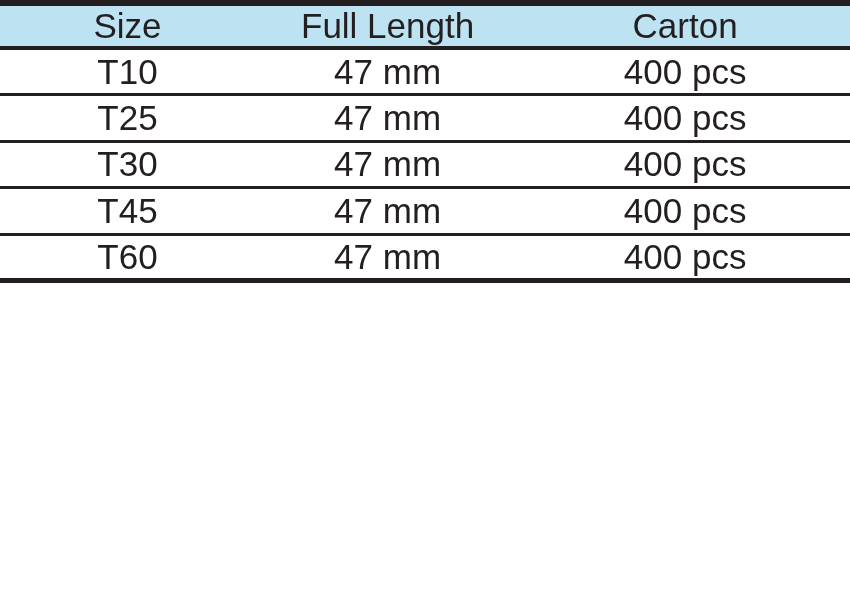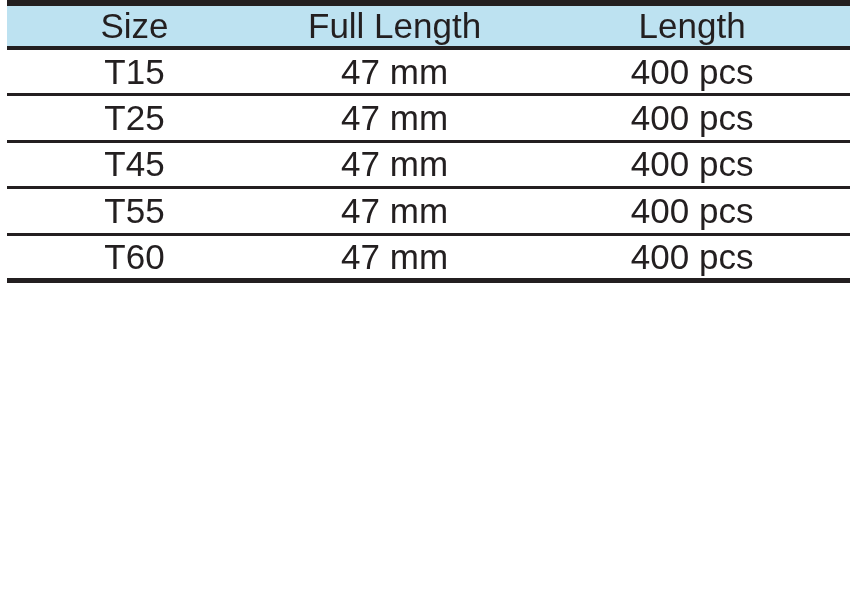--- a/index.html
+++ b/index.html
@@ -1,21 +1,21 @@
 <!DOCTYPE html>
 <html style="--header-bg: #bde2f1; --line: #231f20; --text: #231f20; --row-bg: #ffffff;"><head>
 <meta charset="utf-8">
 <style>
   :root {
     --header-bg: #bde2f1;
     --line: #231f20;
     --text: #231f20;
     --row-bg: #ffffff;
   }
-  * { box-sizing: border-box; padding-left: 7px; }
+  * { box-sizing: border-box; }
   html, body { margin: 0; padding: 0; }
   body {
     font-family: "Liberation Sans", sans-serif;
     background: #ffffff;
   }
   .sheet {
     width: 850px;
     height: 602px;
     background: var(--row-bg);
     overflow: hidden;
@@ -60,53 +60,53 @@
   <table class="spec">
     <colgroup>
       <col class="c1">
       <col class="c2">
       <col class="c3">
     </colgroup>
     <thead>
       <tr>
         <th>Size</th>
         <th>Full Length</th>
-        <th>Length</th>
+        <th>Carton</th>
       </tr>
     </thead>
     <tbody id="rows">
-
   <tr>
-    <td>T15</td>
+    <td>T10</td>
     <td>47 mm</td>
     <td>400 pcs</td>
   </tr>
+
 
 
   <tr>
     <td>T25</td>
     <td>47 mm</td>
     <td>400 pcs</td>
   </tr>
 
 
+  <tr>
+    <td>T30</td>
+    <td>47 mm</td>
+    <td>400 pcs</td>
+  </tr>
 
 
   <tr>
     <td>T45</td>
     <td>47 mm</td>
     <td>400 pcs</td>
   </tr>
 
 
-  <tr>
-    <td>T55</td>
-    <td>47 mm</td>
-    <td>400 pcs</td>
-  </tr>
 
   <tr>
     <td>T60</td>
     <td>47 mm</td>
     <td>400 pcs</td>
   </tr>
 </tbody>
   </table>
 </div>
 

